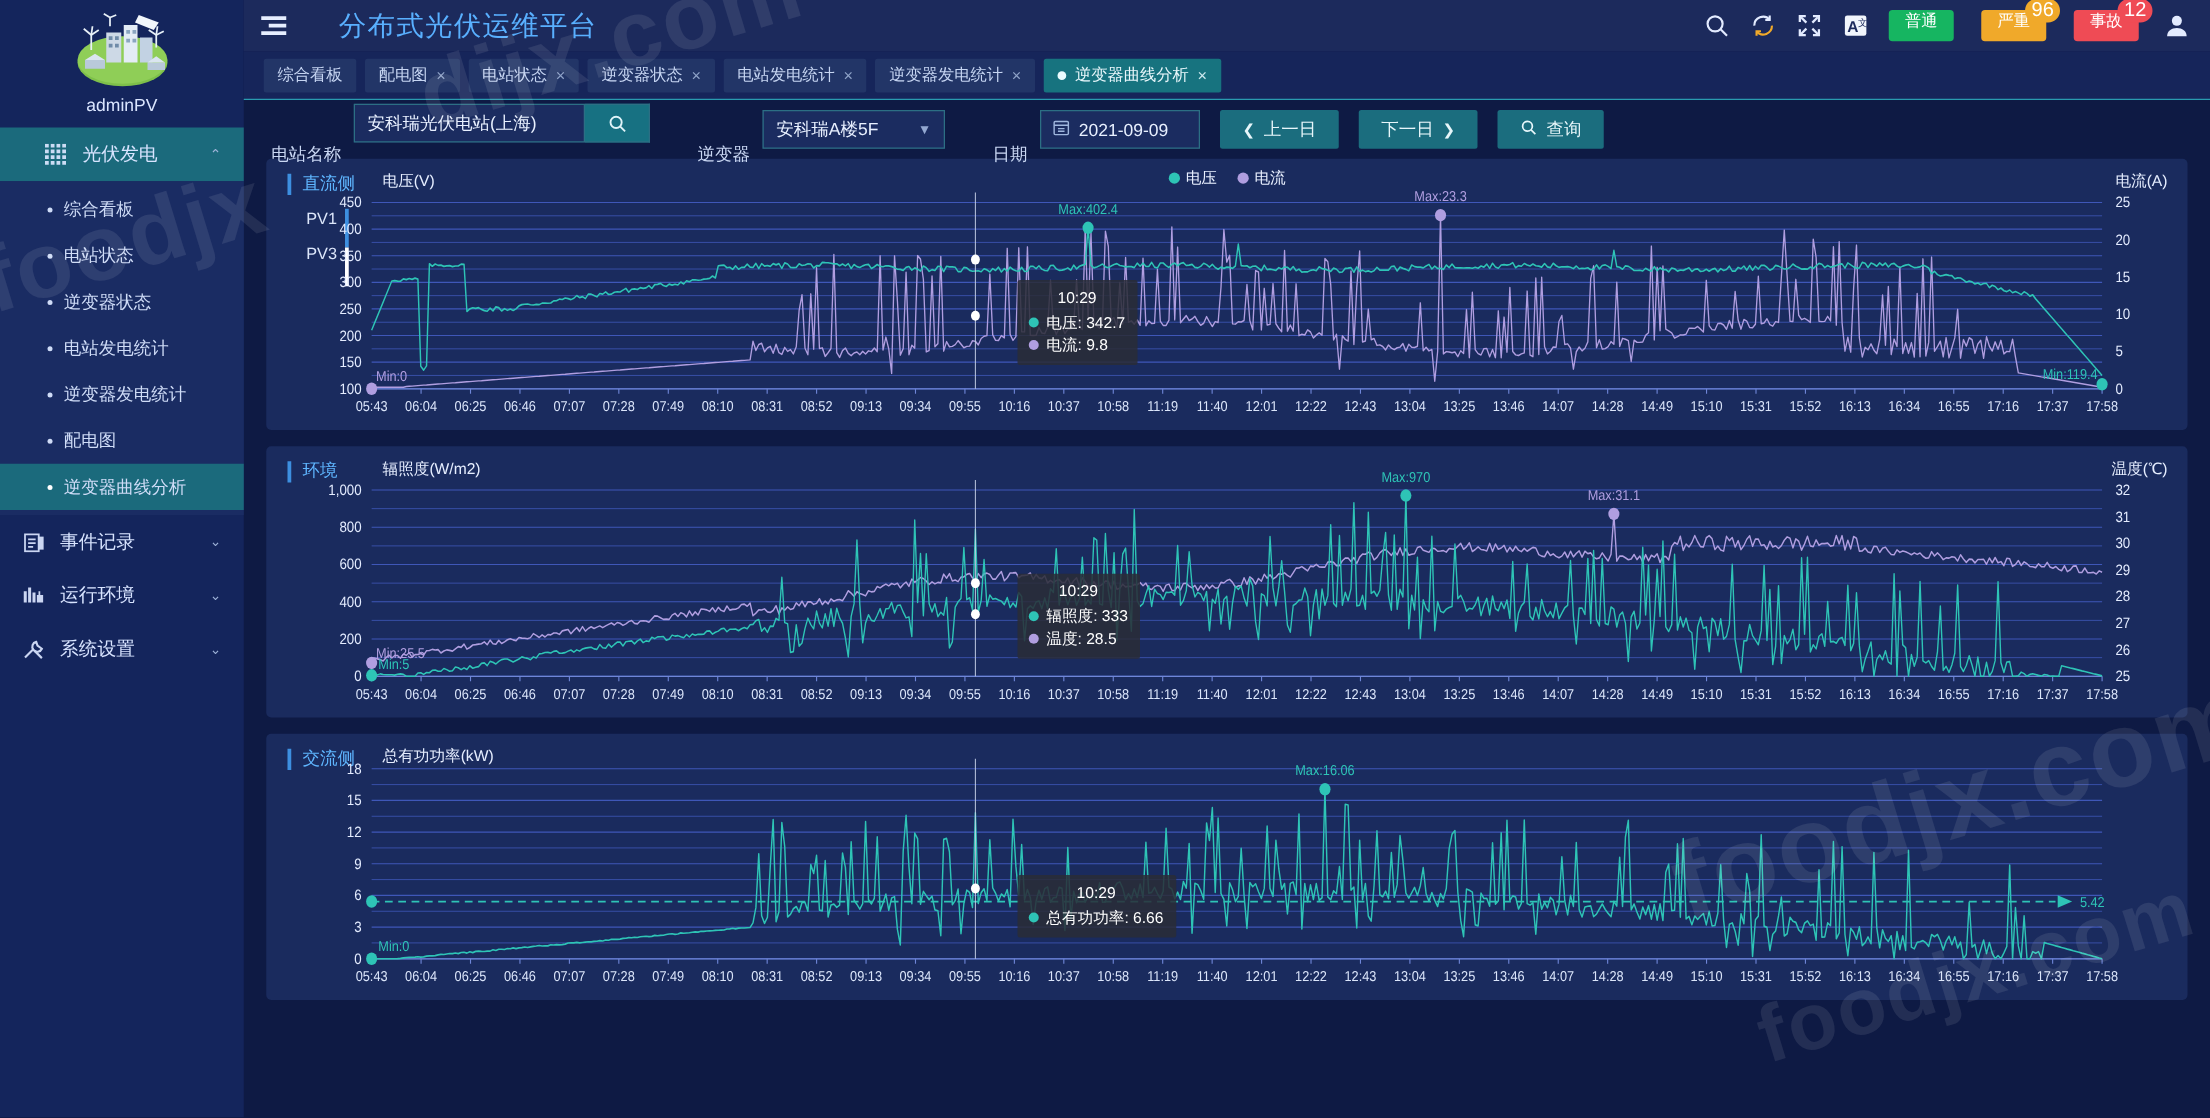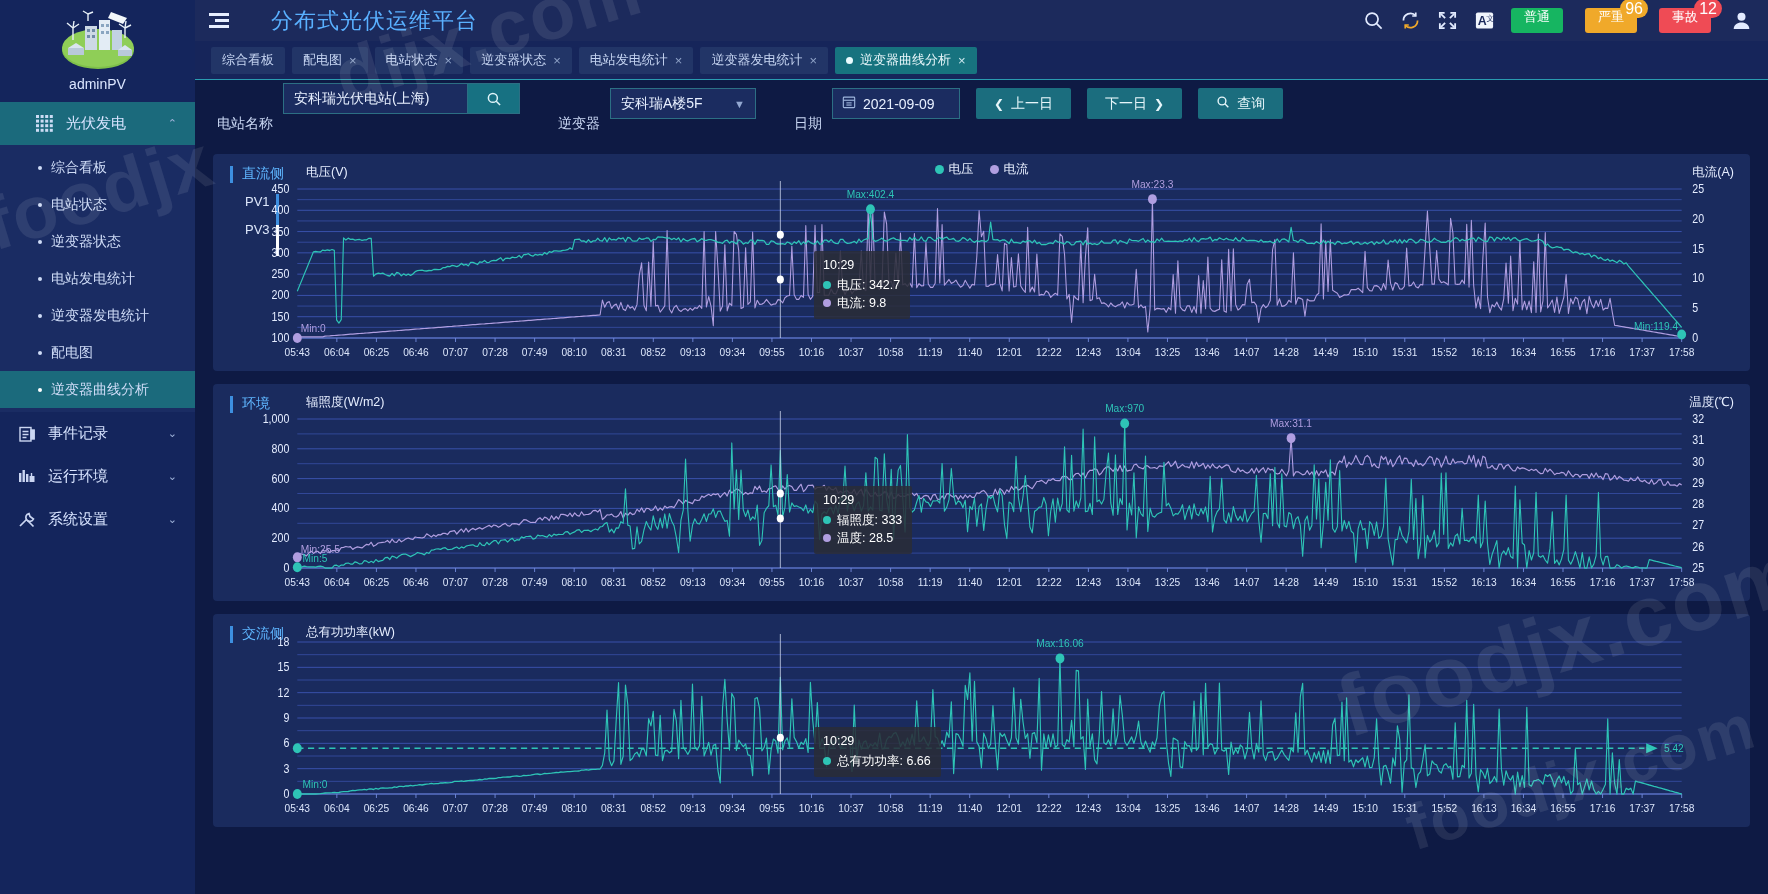--- a/index.html
+++ b/index.html
@@ -126,21 +126,21 @@
   .f-btn {
     height: 31px; padding: 0 18px; background: #1b6d7e; color: #e7f6fa;
     font-size: 14px; display: flex; align-items: center; justify-content: center;
     gap: 7px; cursor: pointer; border: none; border-radius: 2px;
     font-family: "Liberation Sans", sans-serif;
   }
   .gap-l { margin-left: 38px; }
   .gap-m { margin-left: 16px; }
 
   
-  #panels { flex: 1 1 auto; padding: 0 18px 10px 18px; display: flex; flex-direction: column; gap: 13px; position: relative; z-index: 10; margin-top: 27px; }
+  #panels { flex: 1 1 auto; padding: 0 18px 10px 18px; display: flex; flex-direction: column; gap: 13px; position: relative; z-index: 10; }
   .panel { background: #1a2b5e; border-radius: 4px; position: relative; }
   .p1 { height: 217px; }
   .p2 { height: 217px; }
   .p3 { height: 213px; padding-left: 40px; }
 
   .panel-tag {
     position: absolute; left: 17px; top: 11px; display: flex; align-items: center; gap: 9px;
   }
   .panel-tag .bar { width: 3px; height: 17px; background: #3d8fe0; }
   .panel-tag .txt { color: #5fb6ff; font-size: 14px; }
@@ -167,21 +167,21 @@
 
   .ylab { font-size: 12px; fill: #e4ecff; }
   .xlab { font-size: 11.5px; fill: #dbe5fa; }
   .maxlab { font-size: 11.5px; }
 
   .tooltip {
     position: absolute; background: rgba(42,44,55,0.86); color: #fff;
     padding: 5px 10px 7px 9px; font-size: 12.5px; line-height: 1.45;
     border-radius: 2px; pointer-events: none; min-width: 88px;
   }
-  .tooltip .ttl { margin-bottom: 2px; }
+  .tooltip .ttl { margin-bottom: 2px; text-align: center; }
   .tooltip .row { display: flex; align-items: center; gap: 6px; }
   .tooltip .sw { width: 8px; height: 8px; border-radius: 50%; flex: 0 0 8px; }
 </style>
 </head>
 <body>
 
 <div id="app">
 
   <span class="wm a">foodjx</span>
   <span class="wm b">dijx.com</span>

